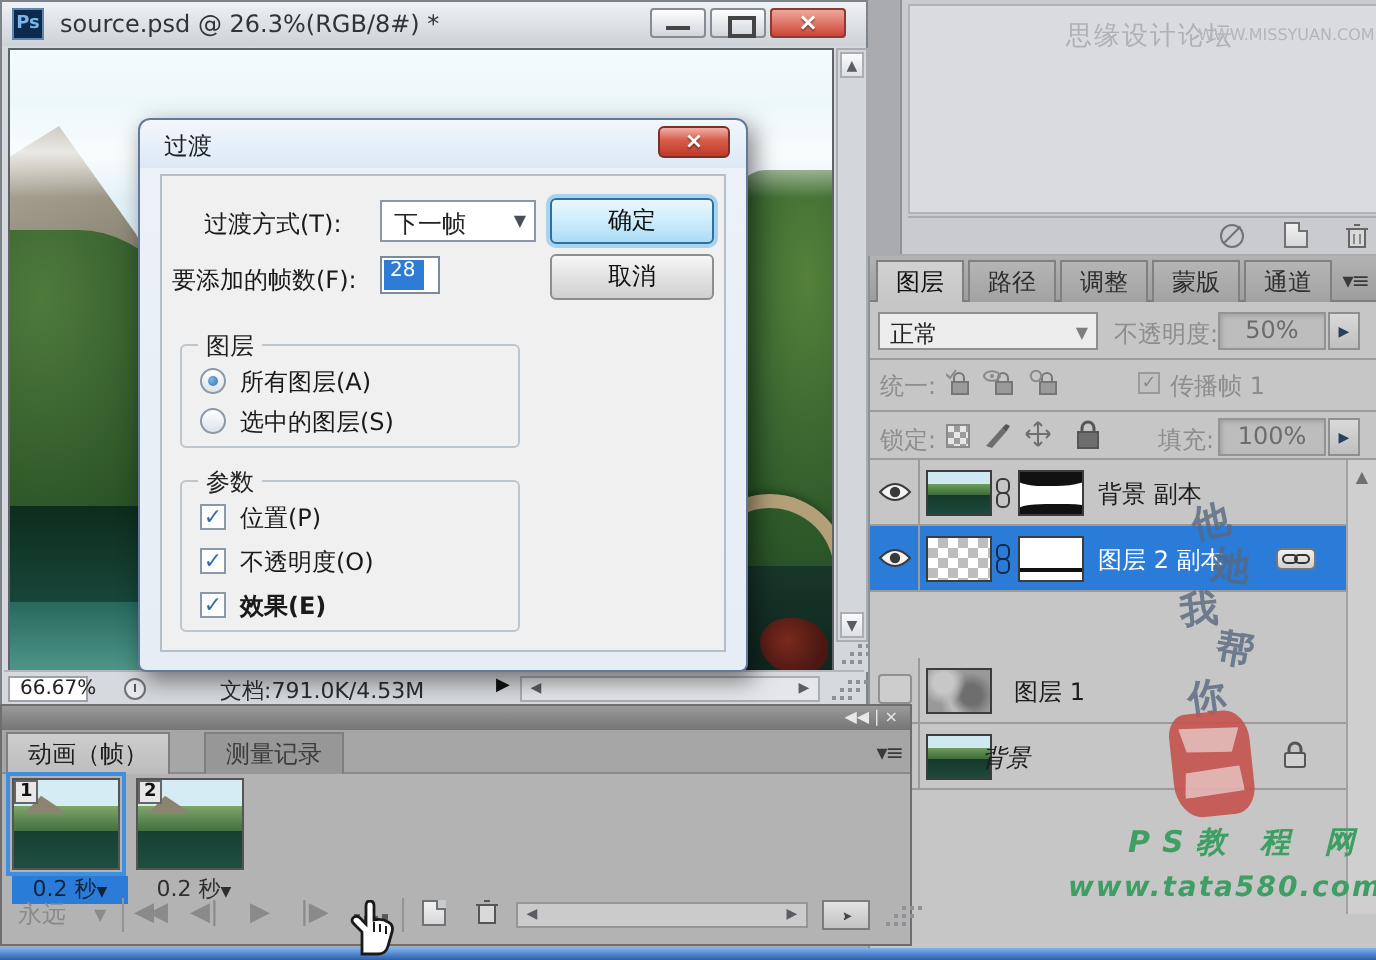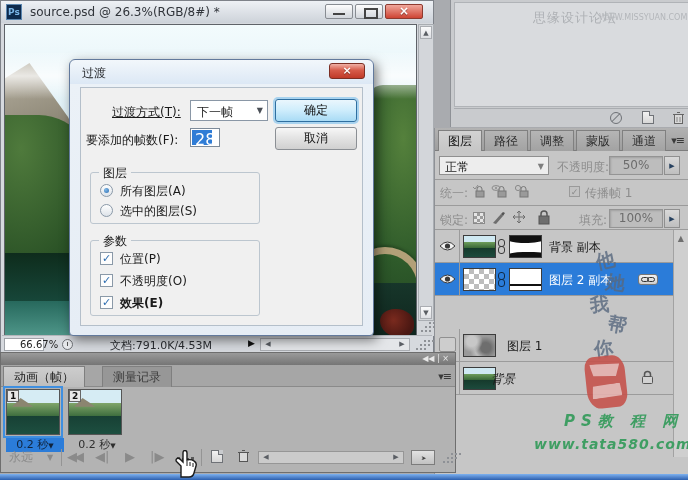--- a/index.html
+++ b/index.html
@@ -31,42 +31,42 @@
   .flowers { position:absolute; right:2px; top:284px; width:34px; height:28px; background:radial-gradient(circle at 40% 40%,#7a2a1e,#4a1712 70%); border-radius:45% 55% 40% 60%; }
   .haze-top { position:absolute; left:0; top:28px; width:100%; height:46px; background:linear-gradient(rgba(255,255,255,.1),rgba(255,255,255,.75),rgba(255,255,255,0)); }
 
   
   .vscroll { left:417px; top:23px; width:16px; height:297px; background:#d3d6da; border:1px solid #a9adb2; }
   .vscroll .sb-btn { position:absolute; left:1px; width:12px; height:13px; font-size:7px; color:#5a5e64; text-align:center; line-height:13px; background:linear-gradient(#fbfbfc,#dddfe3); border:1px solid #aaadb2; }
   .corner-grip { left:417px; top:320px; width:16px; height:15px; background:#d3d6da; }
 
   
   .statusbar { left:1px; right:1px; bottom:1px; height:17px; background:#d6d9de; border-top:1px solid #b3b6bb; font-size:11px; }
-  .zoom-box { position:absolute; left:2px; top:2px; width:40px; height:13px; background:#fff; border:1px solid #9ea2a8; font-size:10px; padding-left:15px; line-height:12px; }
+  .zoom-box { position:absolute; left:2px; top:2px; width:40px; height:13px; background:#fff; border:1px solid #9ea2a8; font-size:10px; padding-left:5px; line-height:12px; }
   .clock-ic { position:absolute; left:60px; top:3px; width:11px; height:11px; border:1px solid #6f7277; border-radius:50%; background:#e8eaed; }
   .clock-ic::after { content:""; position:absolute; left:4px; top:2px; width:1px; height:4px; background:#555; }
   .doc-info { position:absolute; left:108px; top:2px; color:#2a2d31; }
   .status-arrow { position:absolute; left:246px; top:2px; font-size:9px; color:#111; }
   .hscroll { position:absolute; left:258px; top:2px; width:150px; height:13px; background:#e4e6e9; border:1px solid #aaadb2; }
   .hs-btn { position:absolute; top:0; width:12px; height:11px; font-size:7px; color:#5a5e64; text-align:center; line-height:11px; }
   .grip { position:absolute; width:14px; height:12px; }
   .grip i { position:absolute; width:2px; height:2px; background:#8e9196; box-shadow:4px 0 #8e9196,8px 0 #8e9196; }
   .grip i:nth-child(1){ left:2px; top:8px; } .grip i:nth-child(2){ left:6px; top:4px; width:2px;} .grip i:nth-child(3){ left:10px; top:0; }
 
   
   .dialog { left:68px; top:58px; width:305px; height:277px; background:linear-gradient(#f2f7fb,#dce8f5 24px,#ebf1f7 24px,#e6edf5); border:1px solid #62799c; border-radius:6px 6px 4px 4px; box-shadow:3px 4px 12px rgba(0,0,0,.5); z-index:30; }
   .dlg-title { position:absolute; left:12px; top:5px; font-size:12px; color:#1c1e22; }
   .dlg-close { position:absolute; right:8px; top:3px; width:36px; height:16px; background:linear-gradient(#f0b0a5,#d65b49 45%,#c03a28); border:1px solid #7c2f24; border-radius:3px; color:#fff; font-weight:bold; font-size:11px; text-align:center; line-height:14px; text-shadow:0 1px 1px rgba(0,0,0,.4); }
   .dlg-inner { position:absolute; left:10px; right:10px; top:27px; bottom:9px; background:#f0f0f0; border:1px solid #b4bfca; }
   .dlg-label { position:absolute; font-size:12px; color:#1a1a1a; }
   .dd { position:absolute; height:21px; background:#fff; border:1px solid #8a97a6; font-size:12px; }
   .dd .dd-val { position:absolute; left:6px; top:3px; }
   .dd .dd-ar { position:absolute; right:4px; top:5px; font-size:8px; color:#4a4f56; }
   .num-input { position:absolute; width:30px; height:19px; background:#fff; border:1px solid #7c8a99; }
-  .num-input span { position:absolute; left:1px; top:1px; right:7px; bottom:1px; background:#2f7cd6; color:#fff; font-size:16px; padding-left:3px; }
+  .num-input span { position:absolute; left:1px; top:1px; right:7px; bottom:1px; background:#2f7cd6; color:#fff; font-size:10px; padding-left:3px; }
   .btn { position:absolute; width:82px; height:23px; border-radius:3px; font-size:12px; text-align:center; line-height:21px; color:#111; }
   .btn-ok { background:linear-gradient(#eaf6fd,#d1eefc 45%,#a9dbf5); border:1px solid #2f6fa0; box-shadow:0 0 0 2px #a8d3ef; }
   .btn-cancel { background:linear-gradient(#f7f7f7,#e4e4e4 45%,#d0d0d0); border:1px solid #8b8f94; }
   .groupbox { position:absolute; border:1px solid #bcc6cf; border-radius:3px; }
   .group-title { position:absolute; left:8px; top:-8px; background:#f0f0f0; padding:0 4px; font-size:12px; }
   .radio { position:absolute; width:13px; height:13px; border:1px solid #8a99a8; border-radius:50%; background:linear-gradient(#fefefe,#dde3e9); }
   .radio.sel::after { content:""; position:absolute; left:3px; top:3px; width:5px; height:5px; border-radius:50%; background:radial-gradient(circle at 35% 35%,#7fb8e8,#2d6db0); }
   .chk { position:absolute; width:13px; height:13px; border:1px solid #8a99a8; background:#fdfdfd; font-size:11px; line-height:12px; text-align:center; color:#2d6db0; font-weight:bold; }
   .opt-label { position:absolute; font-size:12px; color:#1a1a1a; }
 
@@ -221,21 +221,21 @@
           <i></i>
           <i></i>
         </div>
     </div>
 
     <div class="abs dialog">
       <div class="dlg-title">过渡</div>
       <div class="dlg-close">×</div>
       <div class="dlg-inner"></div>
 
-      <div class="dlg-label" style="left:42px;top:44px;text-decoration:underline;">过渡方式(T):</div>
+      <div class="dlg-label" style="left:32px;top:44px;">过渡方式(T):</div>
       <div class="dd" style="left:120px;top:40px;width:78px;">
         <span class="dd-val">下一帧</span>
         <span class="dd-ar">▼</span>
       </div>
       <div class="btn btn-ok" style="left:205px;top:39px;">确定</div>
 
       <div class="dlg-label" style="left:16px;top:72px;">要添加的帧数(F):</div>
       <div class="num-input" style="left:120px;top:68px;">
         <span>28</span>
       </div>

